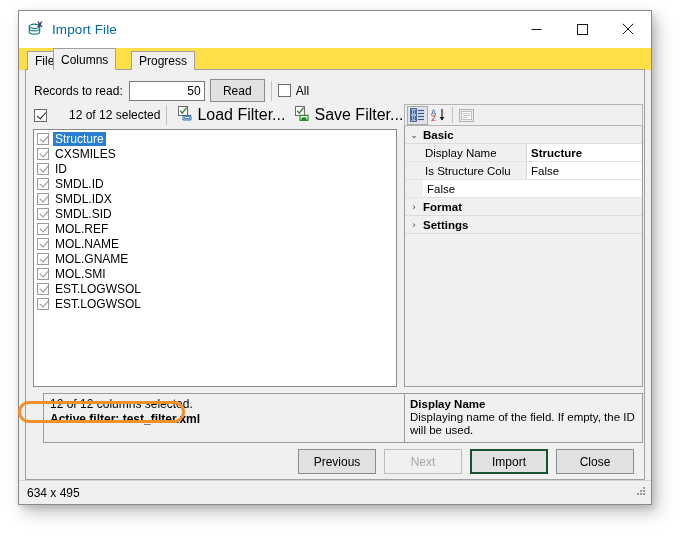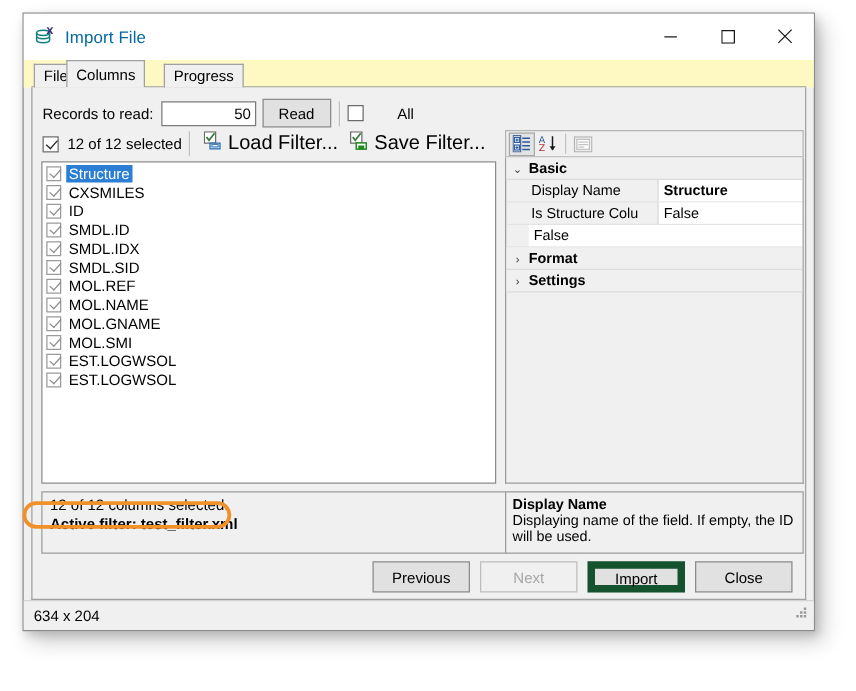--- a/index.html
+++ b/index.html
@@ -48,21 +48,21 @@
     flex: none;
     color: #000;
   }
   #winbtns { position: absolute; right: 0; top: 0; display: flex; }
 
   
   #tabstrip {
     height: 22px;
     position: relative;
     flex: none;
-    background: #fef9c3;
+    background: #fde047;
     padding-left: 8px;
     box-sizing: border-box;
   }
   #tabstrip::after {
     content: "";
     position: absolute;
     left: 6px; right: 6px; bottom: 0;
     height: 1px;
     background: #a0a0a0;
   }
@@ -147,32 +147,32 @@
   }
   .cb-box.checked::after {
     content: "";
     position: absolute;
     left: 4px; top: 0px;
     width: 4px; height: 8px;
     border: solid #222;
     border-width: 0 1.6px 1.6px 0;
     transform: rotate(42deg);
   }
-  #all-check-wrap { display: flex; align-items: center; gap: 22px; }
+  #all-check-wrap { display: flex; align-items: center; }
   #all-label { margin-left: 5px; font-size: 12px; color: #000; }
 
   
   #row-filters {
     position: absolute;
     left: 8px; top: 36px;
     display: flex; align-items: center;
     font-size: 12px;
     height: 18px;
   }
-  #selcount-label { margin-left: 7px; color: #000; }
+  #selcount-label { margin-left: 22px; color: #000; }
   .toolbtn {
     display: flex; align-items: center;
     padding: 1px 4px;
     font-size: 16px;
     color: #000;
     background: transparent;
     border: 1px solid transparent;
     box-sizing: border-box;
   }
   .toolbtn svg { margin-right: 4px; flex: none; }
@@ -215,21 +215,21 @@
   }
   .list-label { line-height: 14px; padding: 0 2px; }
   .list-row.selected .list-label {
     background: #2a7fd4;
     color: #ffffff;
   }
 
   
   #status-panel {
     position: absolute;
-    left: 7px; top: 323px;
+    left: 17px; top: 323px;
     width: 428px; height: 50px;
     background: #f0f0f0;
     border: 1px solid #9c9c9c;
     box-sizing: border-box;
     padding: 3px 6px;
   }
   #status-line1 { font-size: 12px; color: #000; line-height: 15px; }
   #status-line2 { font-size: 12px; color: #000; font-weight: bold; line-height: 15px; }
   #filter-highlight {
     position: absolute;
@@ -339,21 +339,21 @@
     width: 78px; height: 25px;
     margin-left: 8px;
     background: #e1e1e1;
     border: 1px solid #8c8c8c;
     font-family: "Liberation Sans", sans-serif;
     font-size: 12px;
     color: #000;
     box-sizing: border-box;
   }
   .fbtn.disabled { color: #a6a6a6; border-color: #bdbdbd; background: #f0f0f0; }
-  .fbtn.default { border: 6px solid #14532d; }
+  .fbtn.default { border: 2px solid #14532d; }
 
   
   #statusbar {
     height: 23px;
     flex: none;
     background: #f0f0f0;
     border-top: 1px solid #d4d4d4;
     display: flex;
     align-items: center;
     position: relative;
@@ -572,21 +572,21 @@
     <div id="footer">
         <button class="fbtn">Previous</button>
         <button class="fbtn disabled" disabled="">Next</button>
         <button class="fbtn default">Import</button>
         <button class="fbtn">Close</button>
       </div>
 
   </div>
 
   <div id="statusbar">
-    <span id="statusbar-text">634 x 204</span>
+    <span id="statusbar-text">634 x 495</span>
     <span id="grip">
       <svg width="12" height="12" viewBox="0 0 12 12">
         <g fill="#9a9a9a">
           <rect x="8" y="2" width="2" height="2"></rect>
           <rect x="8" y="5" width="2" height="2"></rect>
             <rect x="5" y="5" width="2" height="2"></rect>
           <rect x="8" y="8" width="2" height="2"></rect>
             <rect x="5" y="8" width="2" height="2"></rect>
             <rect x="2" y="8" width="2" height="2"></rect>
         </g>

